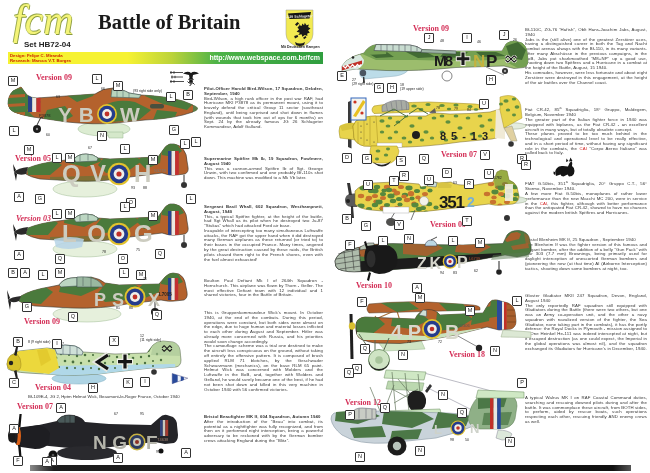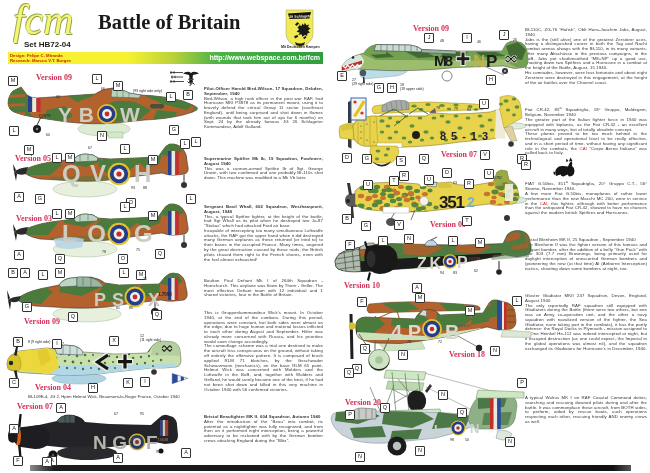--- a/index.html
+++ b/index.html
@@ -30,30 +30,30 @@
   <path d="M11 33 q5 3 10 0 l-1 3 q-4 2 -8 0 Z" fill="#1a1a1a"></path>
 </svg>
 <div class="abs" style="left:281px;top:45px;font-size:3.5px;color:#222;font-weight:bold;">Mit Deutschen Kampen</div>
 
 <div class="abs" style="left:8px;top:52px;width:315px;height:11.5px;background:linear-gradient(to right,#f6f232 0%,#f6f232 38%,#bcd33a 52%,#4eb348 66%,#2f9e3f 100%);"></div>
 <div class="abs" style="left:10px;top:52.5px;font-size:4.3px;line-height:5.4px;color:#cc2200;font-weight:bold;">Design: Felipe C. Miranda<br>Research: Marcus V.T. Borges</div>
 <div class="abs" style="left:0px;top:54px;width:320px;text-align:right;font-size:7px;font-weight:bold;color:#fff;">http://www.webspace.com.br/fcm</div>
 
 <div class="vlabel" style="left:36px;top:73px;">Version 09</div>
 <div class="vlabel" style="left:15px;top:154px;">Version 05</div>
-<div class="vlabel" style="left:16px;top:214px;">Version 03</div>
+<div class="vlabel" style="left:16px;top:214px;font-style:italic;">Version 03</div>
 <div class="vlabel" style="left:24px;top:317px;">Version 09</div>
 <div class="vlabel" style="left:35px;top:382.5px;">Version 04</div>
 <div class="vlabel" style="left:17px;top:402px;">Version 07</div>
 <div class="vlabel" style="left:413px;top:24px;">Version 09</div>
 <div class="vlabel" style="left:441px;top:150px;">Version 07</div>
 <div class="vlabel" style="left:430px;top:220px;">Version 09</div>
-<div class="vlabel" style="left:344px;top:281px;">Version 10</div>
+<div class="vlabel" style="left:356px;top:281px;">Version 10</div>
 <div class="vlabel" style="left:449px;top:350px;">Version 18</div>
-<div class="vlabel" style="left:345px;top:398px;">Version 20</div>
+<div class="vlabel" style="left:345px;top:398px;">Version 12</div>
 
 <div class="txt" style="left:204px;top:87px;width:119px;"><b>Pilot-Officer Harold Bird-Wilson, 17 Squadron, Debden, September, 1940</b><br>Bird-Wilson, a high rank officer in the post war RAF, had Hurricane MKI P3878 as its permanent mount, using it to bravely defend the critical Group 11 sector (southeast England), until being surprised and shot down in flames (with wounds that took him out of ops for 6 months) on Sept. 24 by the already famous JG 26 Schlageter Kommandeur, Adolf Galland.</div>
 <div class="txt" style="left:204px;top:157px;width:119px;"><b>Supermarine Spitfire Mk Ib, 19 Squadron, Fowlmere, August 1940</b><br>This was a cannon-armed Spitfire Ib of Sgt. George Unwin, with two confirmed and one probably Bf-110s shot down. This machine was modified to a Mk Vb later.</div>
 <div class="txt" style="left:204px;top:205px;width:119px;"><b>Sergeant Basil Whall, 602 Squadron, Westhampnett, August, 1940</b><br>This, a typical Spitfire fighter, at the height of the battle, had Sgt Whall as its pilot when he destroyed two Ju-87 "Stukas" which had attacked Ford air base.<br>Incapable of intercepting too many simultaneous Luftwaffe attacks, the RAF got the upper hand when it did destroyed many German airplanes as these returned (or tried to) to their bases in the occupied France. Many times, angered by the great destruction caused by these raids, the British pilots chased them right to the French shores, even with the fuel almost exhausted!</div>
 <div class="txt" style="left:204px;top:279px;width:119px;">Boulton Paul Defiant Mk I of 264th Squadron - Hornchurch. This airplane was flown by Thorn - Geller. The most effective Defiant team with 12 individual and 1 shared victories, four in the Battle of Britain.</div>
 <div class="txt" style="left:204px;top:311px;width:119px;">This is Gruppenkommandeur Wick's mount. In October 1940, at the end of the combats. During this period, operations were constant, but both sides were almost on the edge, due to huge human and material losses inflicted to each other during August and September. Hitler was already more concerned with Russia, and his priorities would soon change accordingly.<br>The camouflage scheme was a trial one destined to make the aircraft less conspicuous on the ground, without taking off entirely the offensive pattern. It is composed of brush applied RLM 71 blotches, by the Geschwader Schwarzmann (mechanics), on the base RLM 65 paint. Helmut Wick was concerned with Molders and the Luftwaffe in the BoB, and, together with Wolders and Gelland, he would surely became one of the best, if he had not been shot down and killed in this very machine in October 1940 with 56 confirmed victories.</div>
 <div class="txt" style="left:204px;top:415px;width:119px;"><b>Bristol Beaufighter MK If, 604 Squadron, Autumn 1940</b><br>After the introduction of the "Beau" into combat, its potential as a nightfighter was fully recognized, and from then on it performed night interception, being a powerful adversary to be reckoned with by the German bomber crews attacking England during the "Blitz".</div>
 
 <div class="abs" style="left:28px;top:394px;font-size:4.3px;color:#333;">Bf-109E-4, JG 2, Hptm Helmut Wick, Beaumont-le-Roger France, October 1940</div>
 

